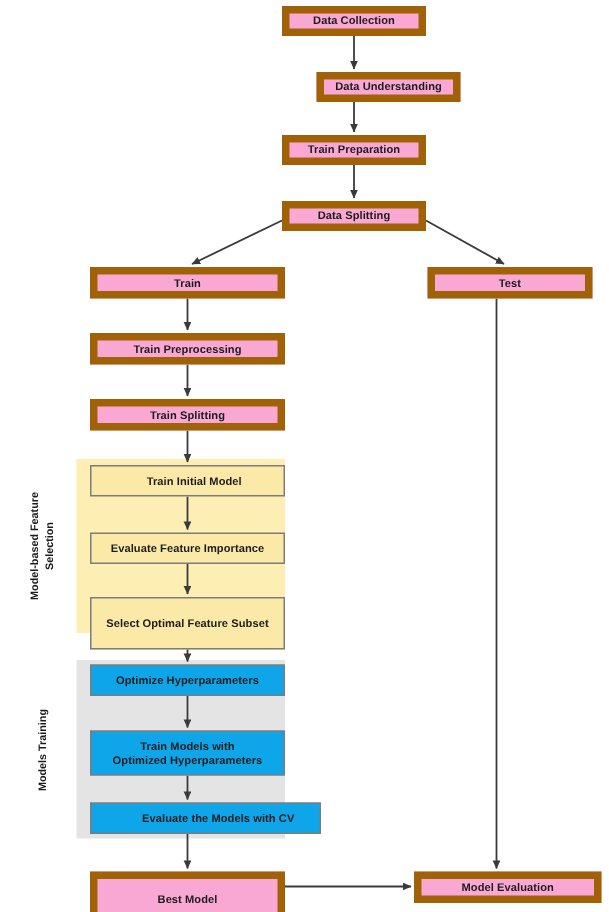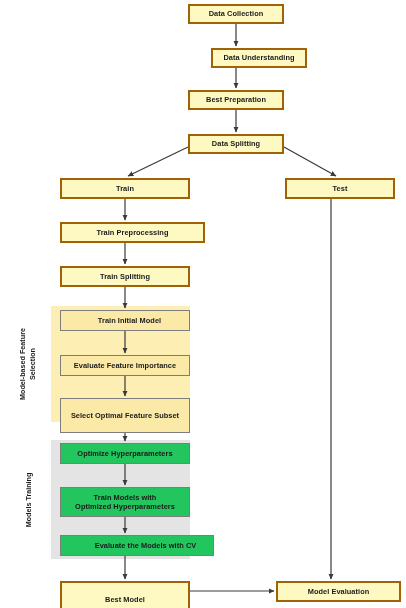--- a/index.html
+++ b/index.html
@@ -36,35 +36,35 @@
     height: 608px;
     z-index: 3;
   }
   .node {
     position: absolute;
     box-sizing: border-box;
     display: flex;
     align-items: center;
     justify-content: center;
     text-align: center;
-    border: 2px solid #a16207;
-    background: #fef9c3;
+    border: 5px solid #a16207;
+    background: #f9a8d4;
     color: #1b1b1b;
     font-size: 7.4px;
     font-weight: bold;
     line-height: 1.28;
     letter-spacing: 0.05px;
     padding: 0 3px;
   }
   .node.fill-yellow {
     background: #fbe9a8;
     border: 1px solid #7d7d7d;
   }
   .node.fill-gray {
-    background: #22c55e;
+    background: #0ea5e9;
     border: 1px solid #7d7d7d;
   }
   .node .label {
     display: block;
     width: 100%;
   }
   .band-label {
     position: absolute;
     color: #1b1b1b;
     font-size: 7.2px;
@@ -119,32 +119,32 @@
       <div class="band-label" style="left: 8px; top: 306px; width: 116px; height: 40px; margin-left: -38px; margin-top: 38px;">Model-based Feature
 Selection</div>
       <div class="band-label" style="left: 8px; top: 440px; width: 119px; height: 40px; margin-left: -39.5px; margin-top: 39.5px;">Models Training</div>
       <div class="node" style="left: 188px; top: 4px; width: 96px; height: 20px;">
         <span class="label">Data Collection</span>
       </div>
       <div class="node" style="left: 188px; top: 48px; width: 96px; height: 20px; margin-left: 23px;">
         <span class="label">Data Understanding</span>
       </div>
       <div class="node" style="left: 188px; top: 90px; width: 96px; height: 20px;">
-        <span class="label">Best Preparation</span>
+        <span class="label">Train Preparation</span>
       </div>
       <div class="node" style="left: 188px; top: 134px; width: 96px; height: 20px;">
         <span class="label">Data Splitting</span>
       </div>
       <div class="node" style="left: 60px; top: 178px; width: 130px; height: 21px;">
         <span class="label">Train</span>
       </div>
       <div class="node" style="left: 285px; top: 178px; width: 110px; height: 21px; align-items: center;">
         <span class="label">Test</span>
       </div>
-      <div class="node" style="left: 60px; top: 222px; width: 145px; height: 21px;">
+      <div class="node" style="left: 60px; top: 222px; width: 130px; height: 21px;">
         <span class="label">Train Preprocessing</span>
       </div>
       <div class="node" style="left: 60px; top: 266px; width: 130px; height: 21px;">
         <span class="label">Train Splitting</span>
       </div>
       <div class="node fill-yellow" style="left: 60px; top: 310px; width: 130px; height: 21px; padding-left: 12px;">
         <span class="label">Train Initial Model</span>
       </div>
       <div class="node fill-yellow" style="left: 60px; top: 355px; width: 130px; height: 21px; text-align: center;">
         <span class="label">Evaluate Feature Importance</span>

